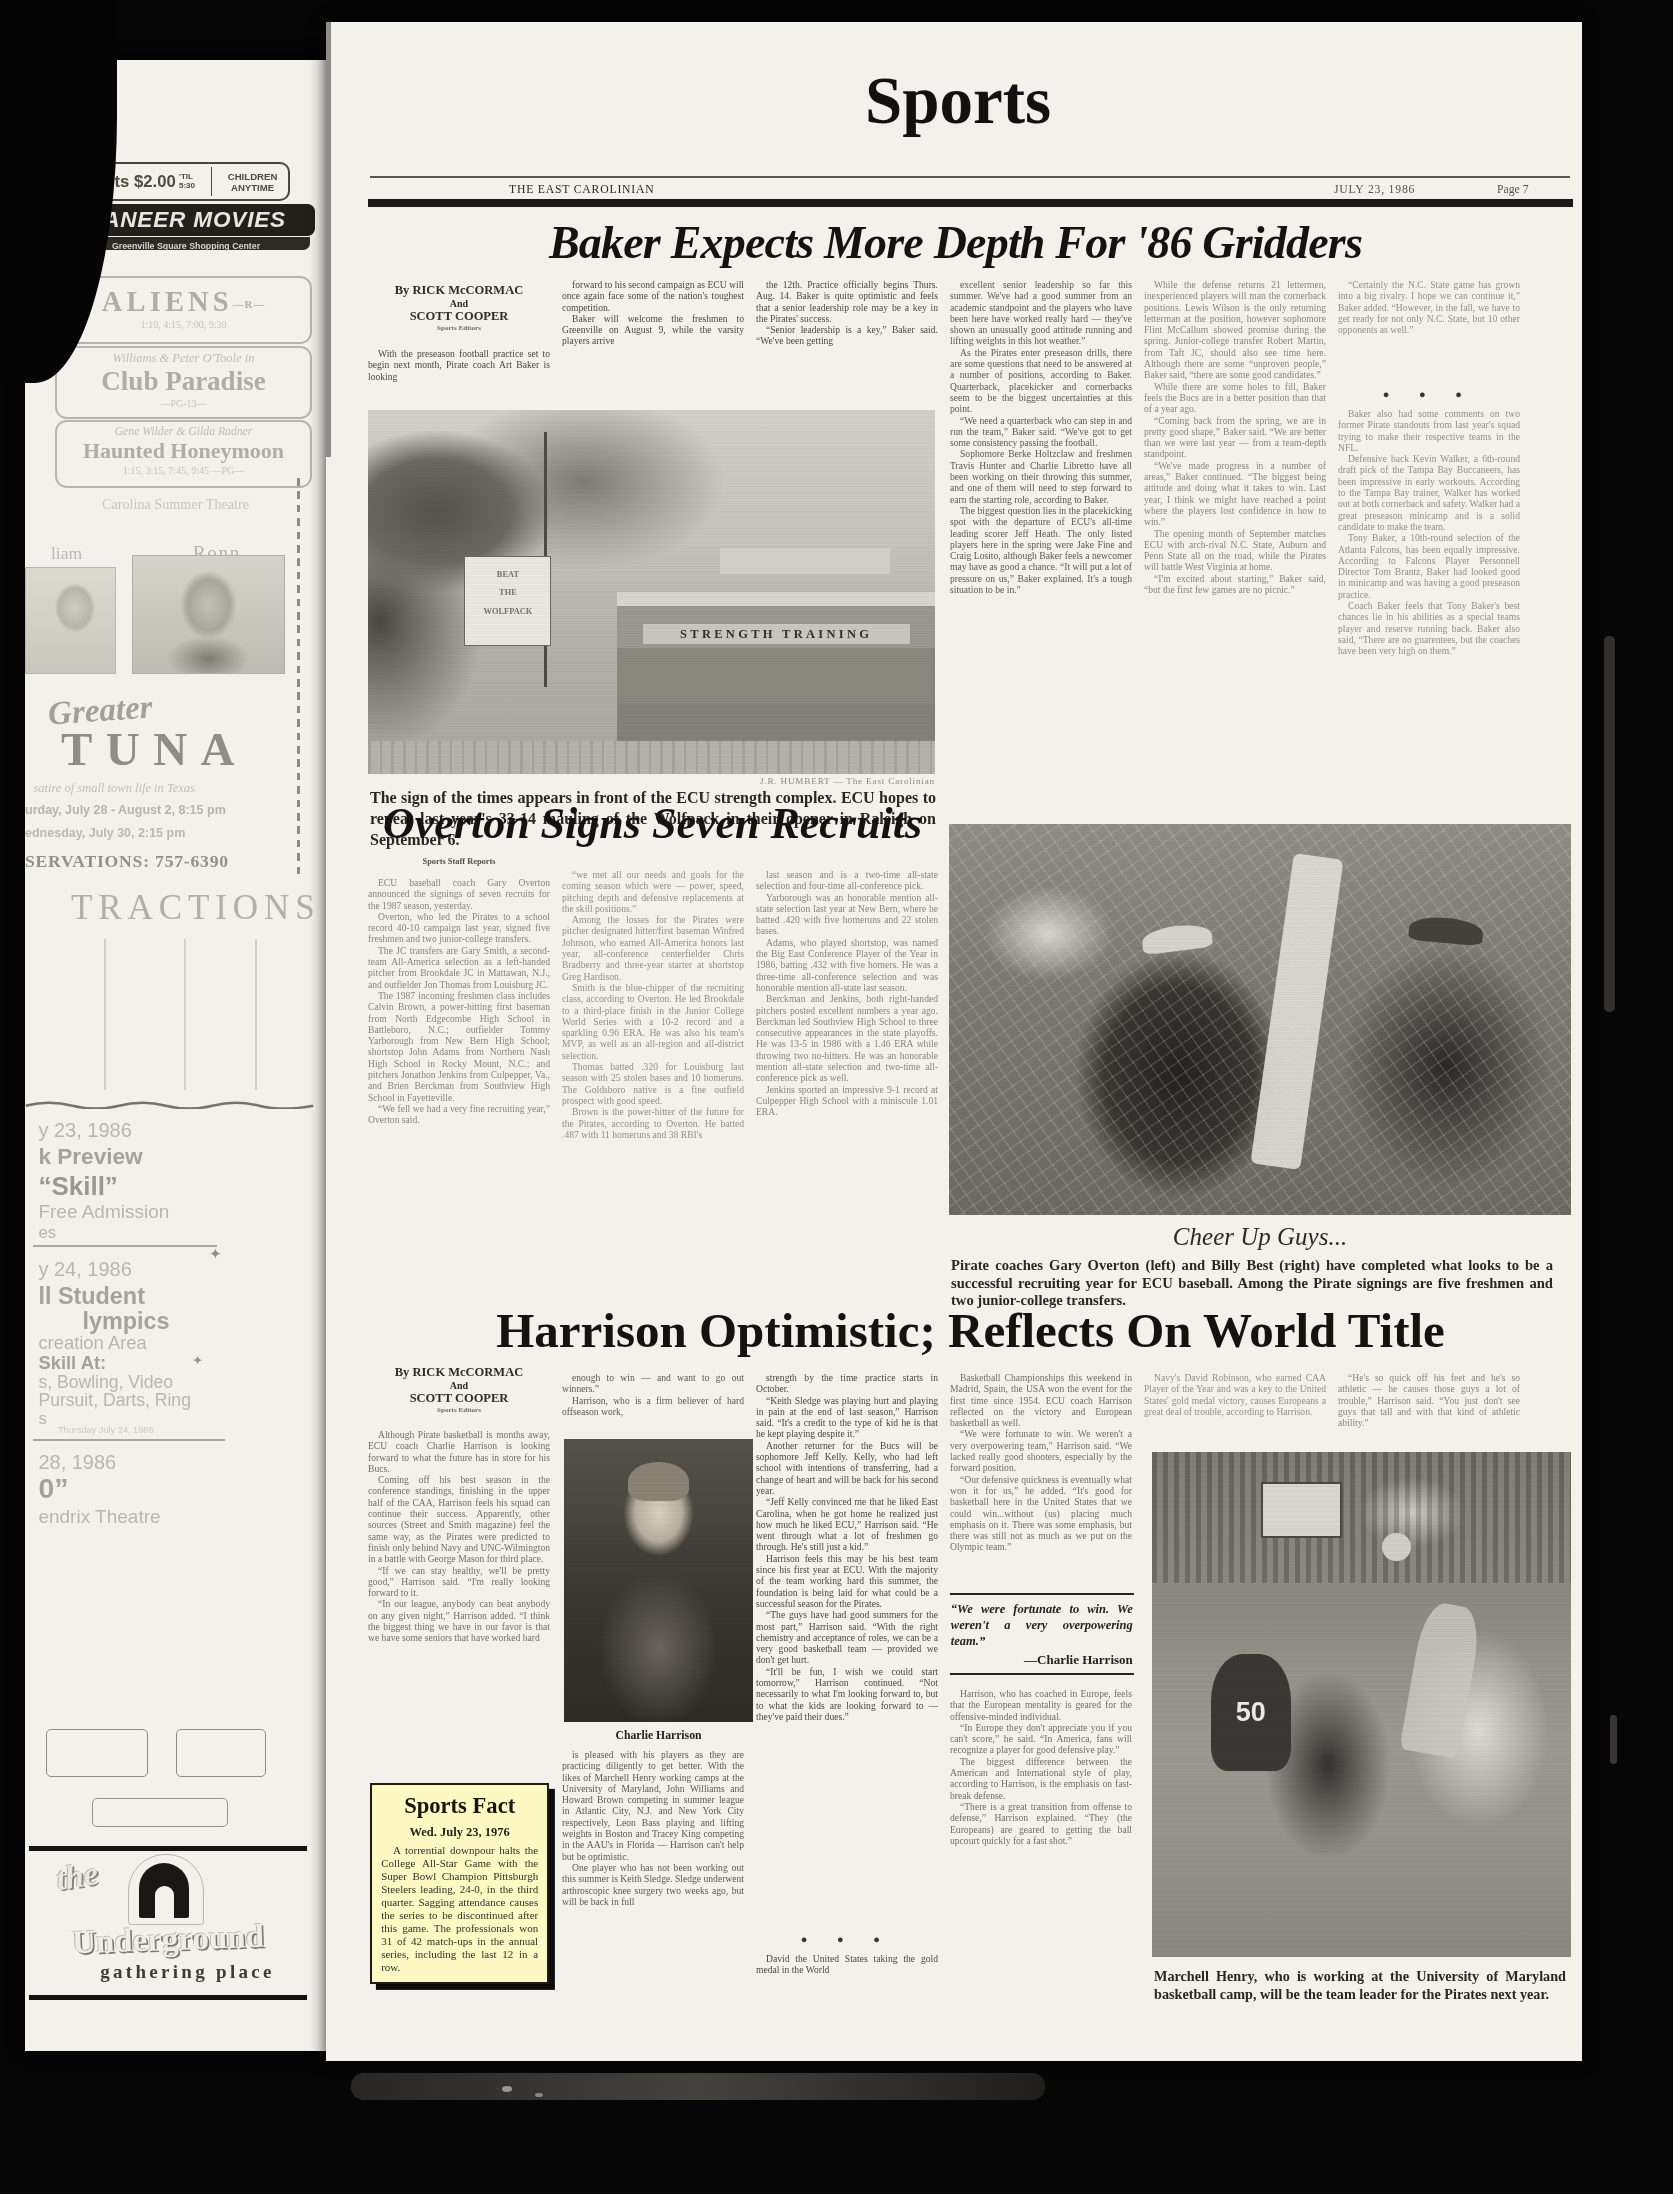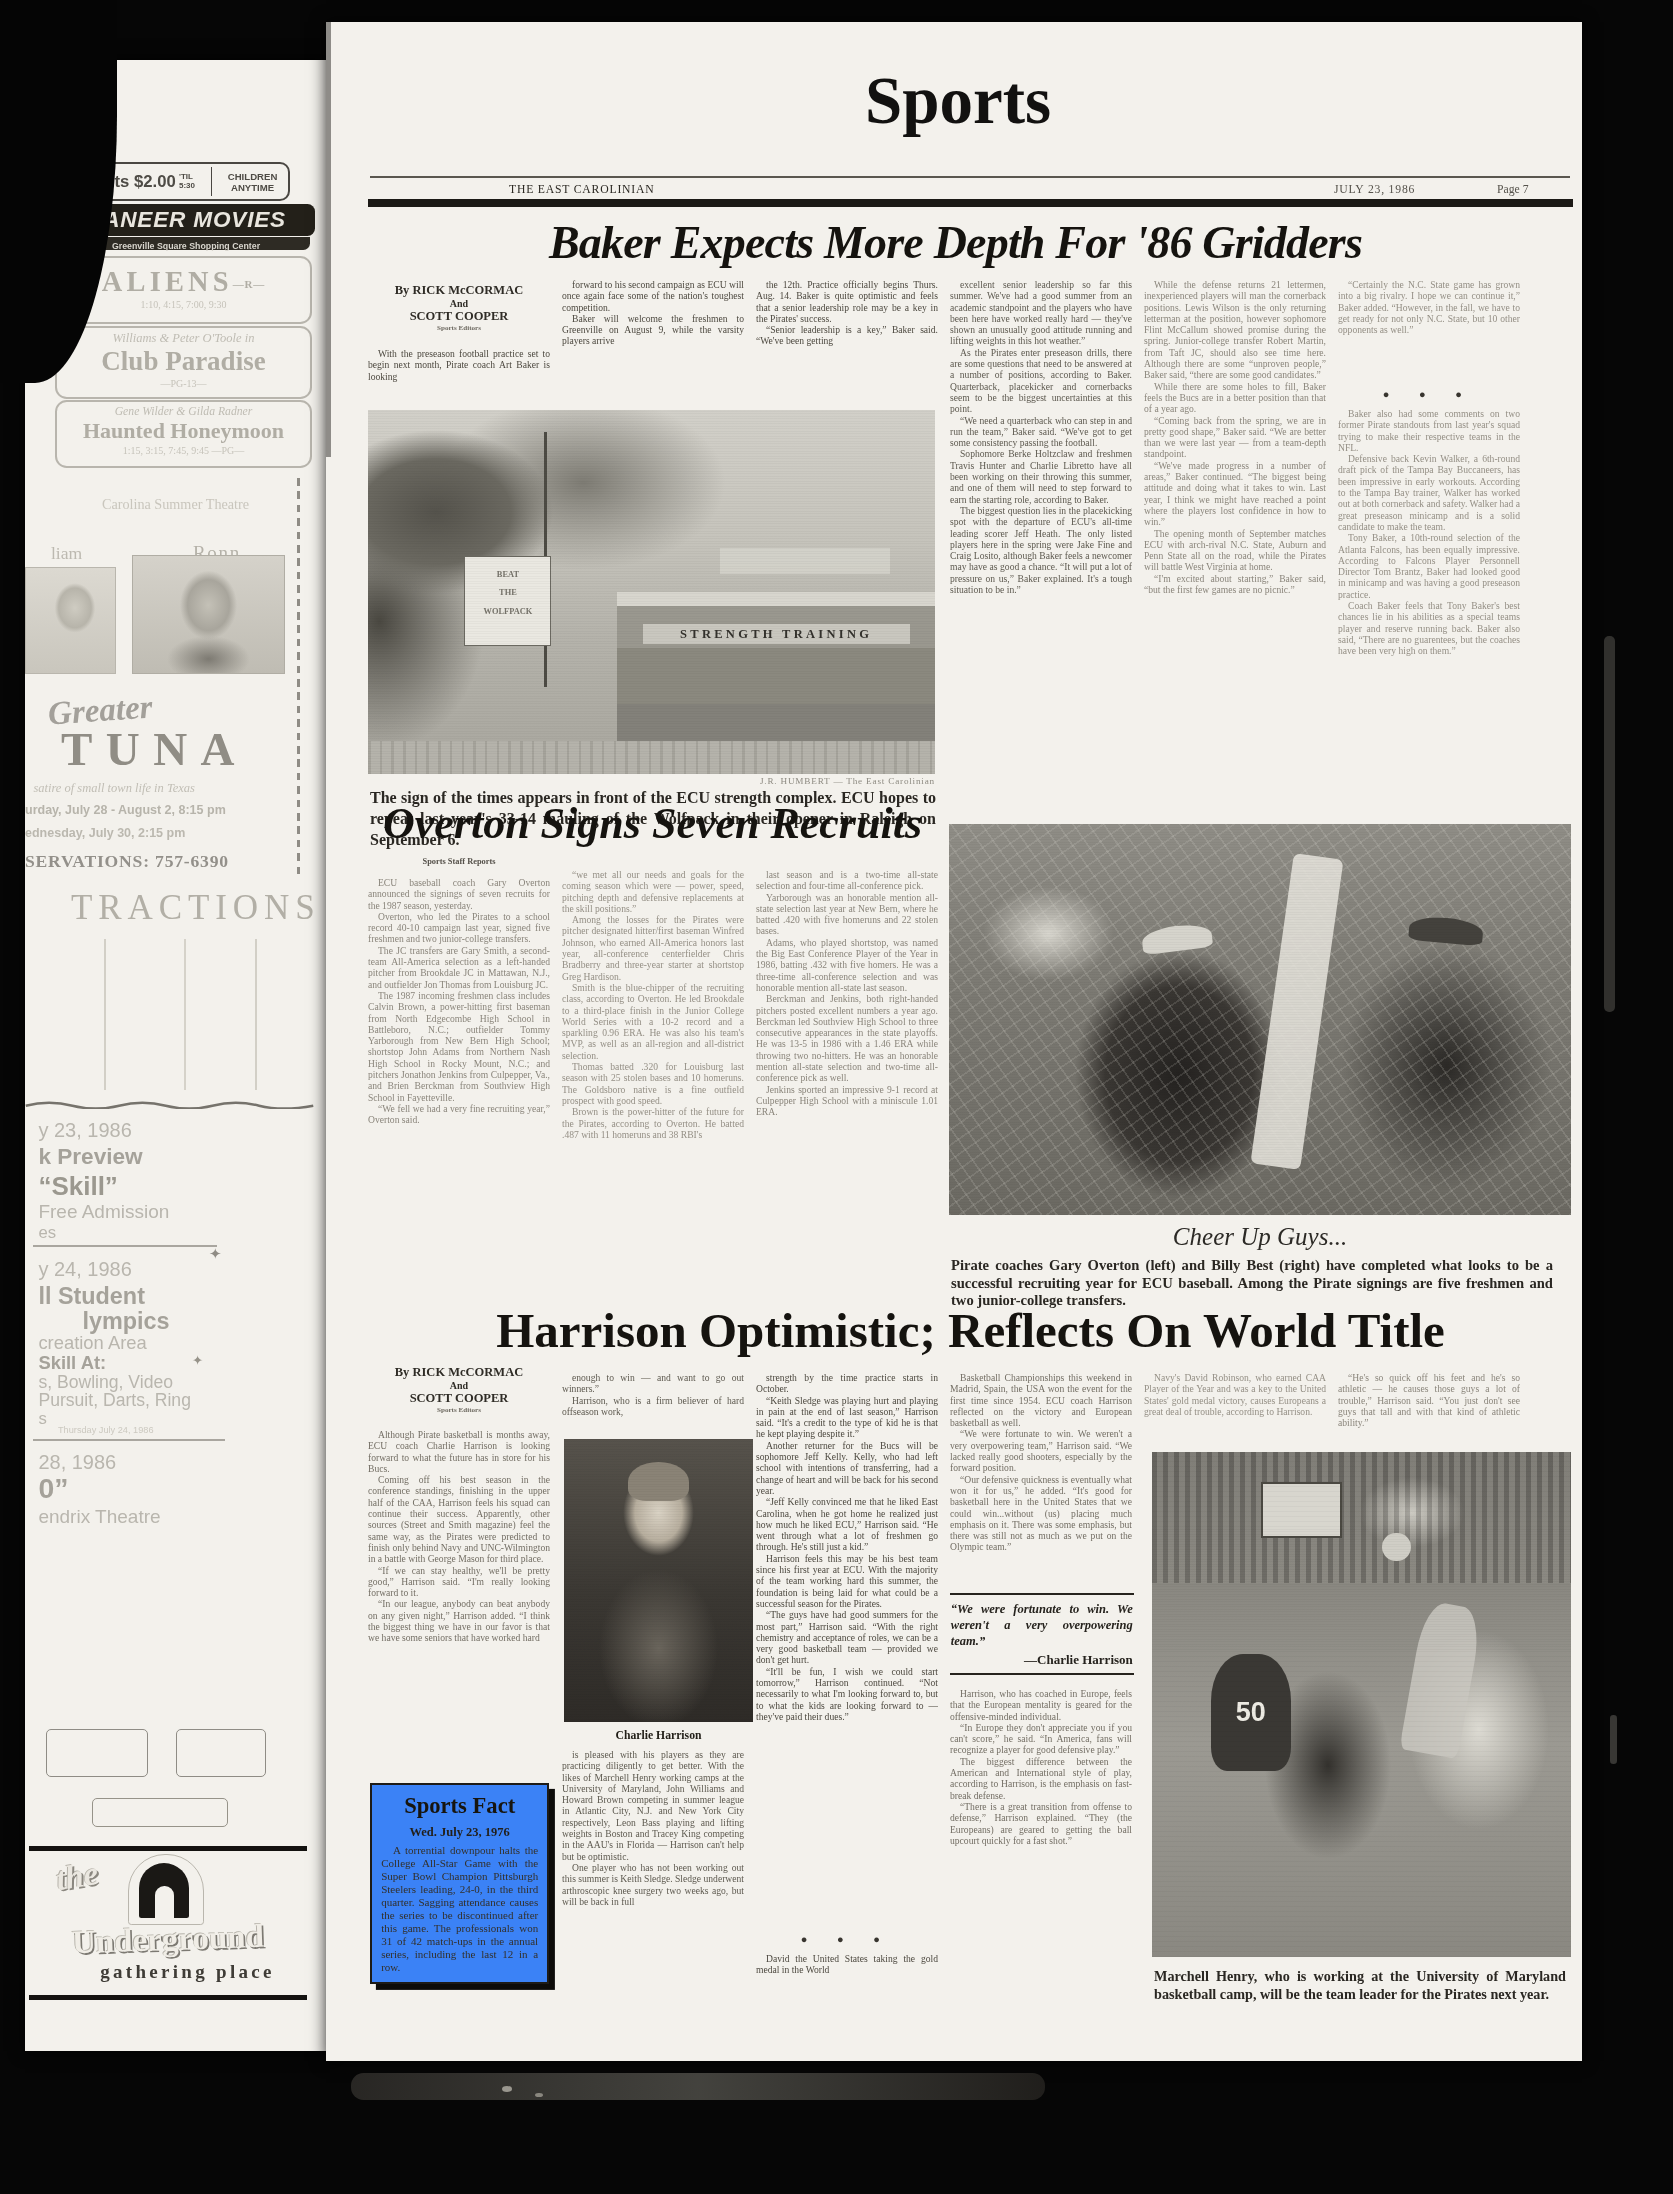--- a/index.html
+++ b/index.html
@@ -23,30 +23,30 @@
   .dots{position:absolute;width:182px;text-align:center;letter-spacing:13.4px;font-size:11px;color:#38352f;}
   .rule{position:absolute;background:#1c1a16;}
   
   .t-dark{color:#4c483f;} .t-mid{color:#5d594f;} .t-soft{color:#736e64;}
   .t-faint{color:#8a857b;} .t-faintest{color:#948f85;}
   
   .pullq{position:absolute;width:182px;border-top:2.5px solid #26231e;border-bottom:2.5px solid #26231e;padding:5.9px 0.8px 5px;}
   .pullq .pq{font-weight:bold;font-style:italic;font-size:12.5px;line-height:1.28;color:#26231e;text-align:justify;margin:0;}
   .pullq .pqa{font-weight:bold;font-size:13px;text-align:right;color:#26231e;margin:3.3px 0 0;}
   
-  .factbox{position:absolute;border:2.5px solid #1d1b17;box-shadow:5.9px 5.9px 0 #0d0c0a;background:#3b82f6;padding:8.4px 9.2px 6.7px;}
+  .factbox{position:absolute;border:2.5px solid #1d1b17;box-shadow:5.9px 5.9px 0 #0d0c0a;background:#fef9c3;padding:8.4px 9.2px 6.7px;}
   .factbox .ft{font-size:22.6px;font-weight:bold;text-align:center;color:#17150f;margin:0;}
   .factbox .fd{font-size:12.5px;font-weight:bold;text-align:center;color:#221f1a;margin:5.9px 0 3.3px;}
   .factbox .fb{font-size:11px;line-height:13px;text-align:justify;color:#33302a;margin:0;text-indent:11.7px;}
   
   .photo{position:absolute;overflow:hidden;}
   .grain{position:absolute;inset:0;background:repeating-linear-gradient(0deg,rgba(0,0,0,.03) 0 0.8px,transparent 0.8px 2.5px);}
   
   .sans{font-family:"Liberation Sans",sans-serif;}
-  .mcard{position:absolute;border:2.5px solid #b8b5ad;border-radius:11.7px;text-align:center;color:#b0ada4;}
+  .mcard{position:absolute;border:2.5px solid #b8b5ad;border-radius:11.7px;text-align:center;color:#b0ada4;margin-top:20px;}
   .mcard .stars{font-style:italic;font-size:12.5px;color:#bfbcb3;margin:3.3px 0 0;}
   .mcard .mt{font-weight:bold;margin:0;}
   .mcard .times{font-size:10px;color:#c6c3ba;margin:0.8px 0 0;}
   .attr-line{position:absolute;font-family:"Liberation Sans",sans-serif;color:#b9b6ae;white-space:nowrap;}
   .attr-bold{font-weight:bold;color:#a5a29a;}
   .divline{position:absolute;height:1.7px;background:#a9a69f;}
 </style>
 </head>
 <body>
 

